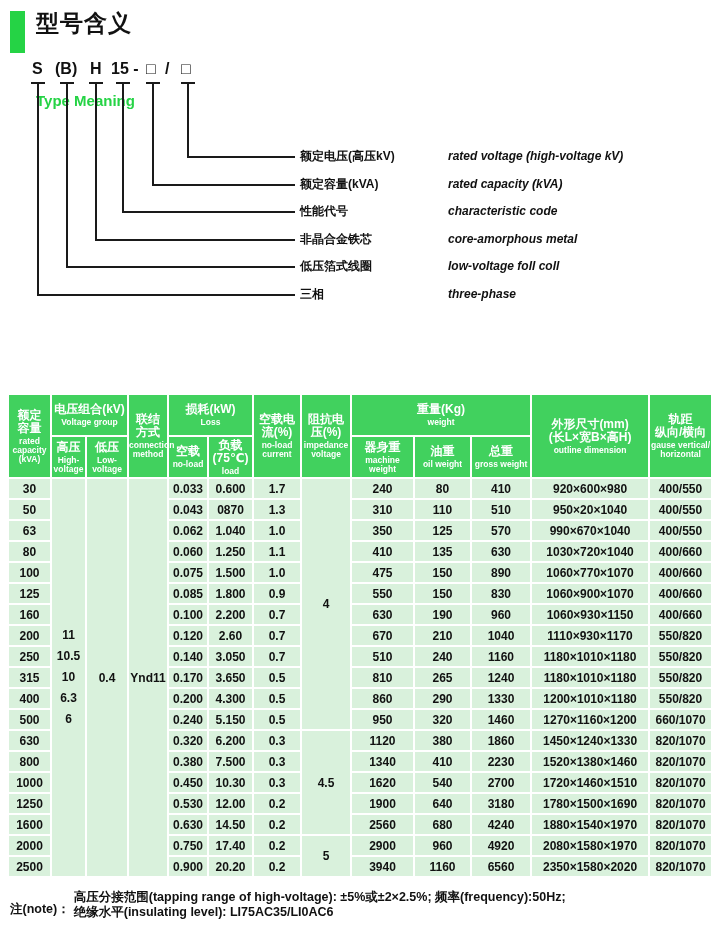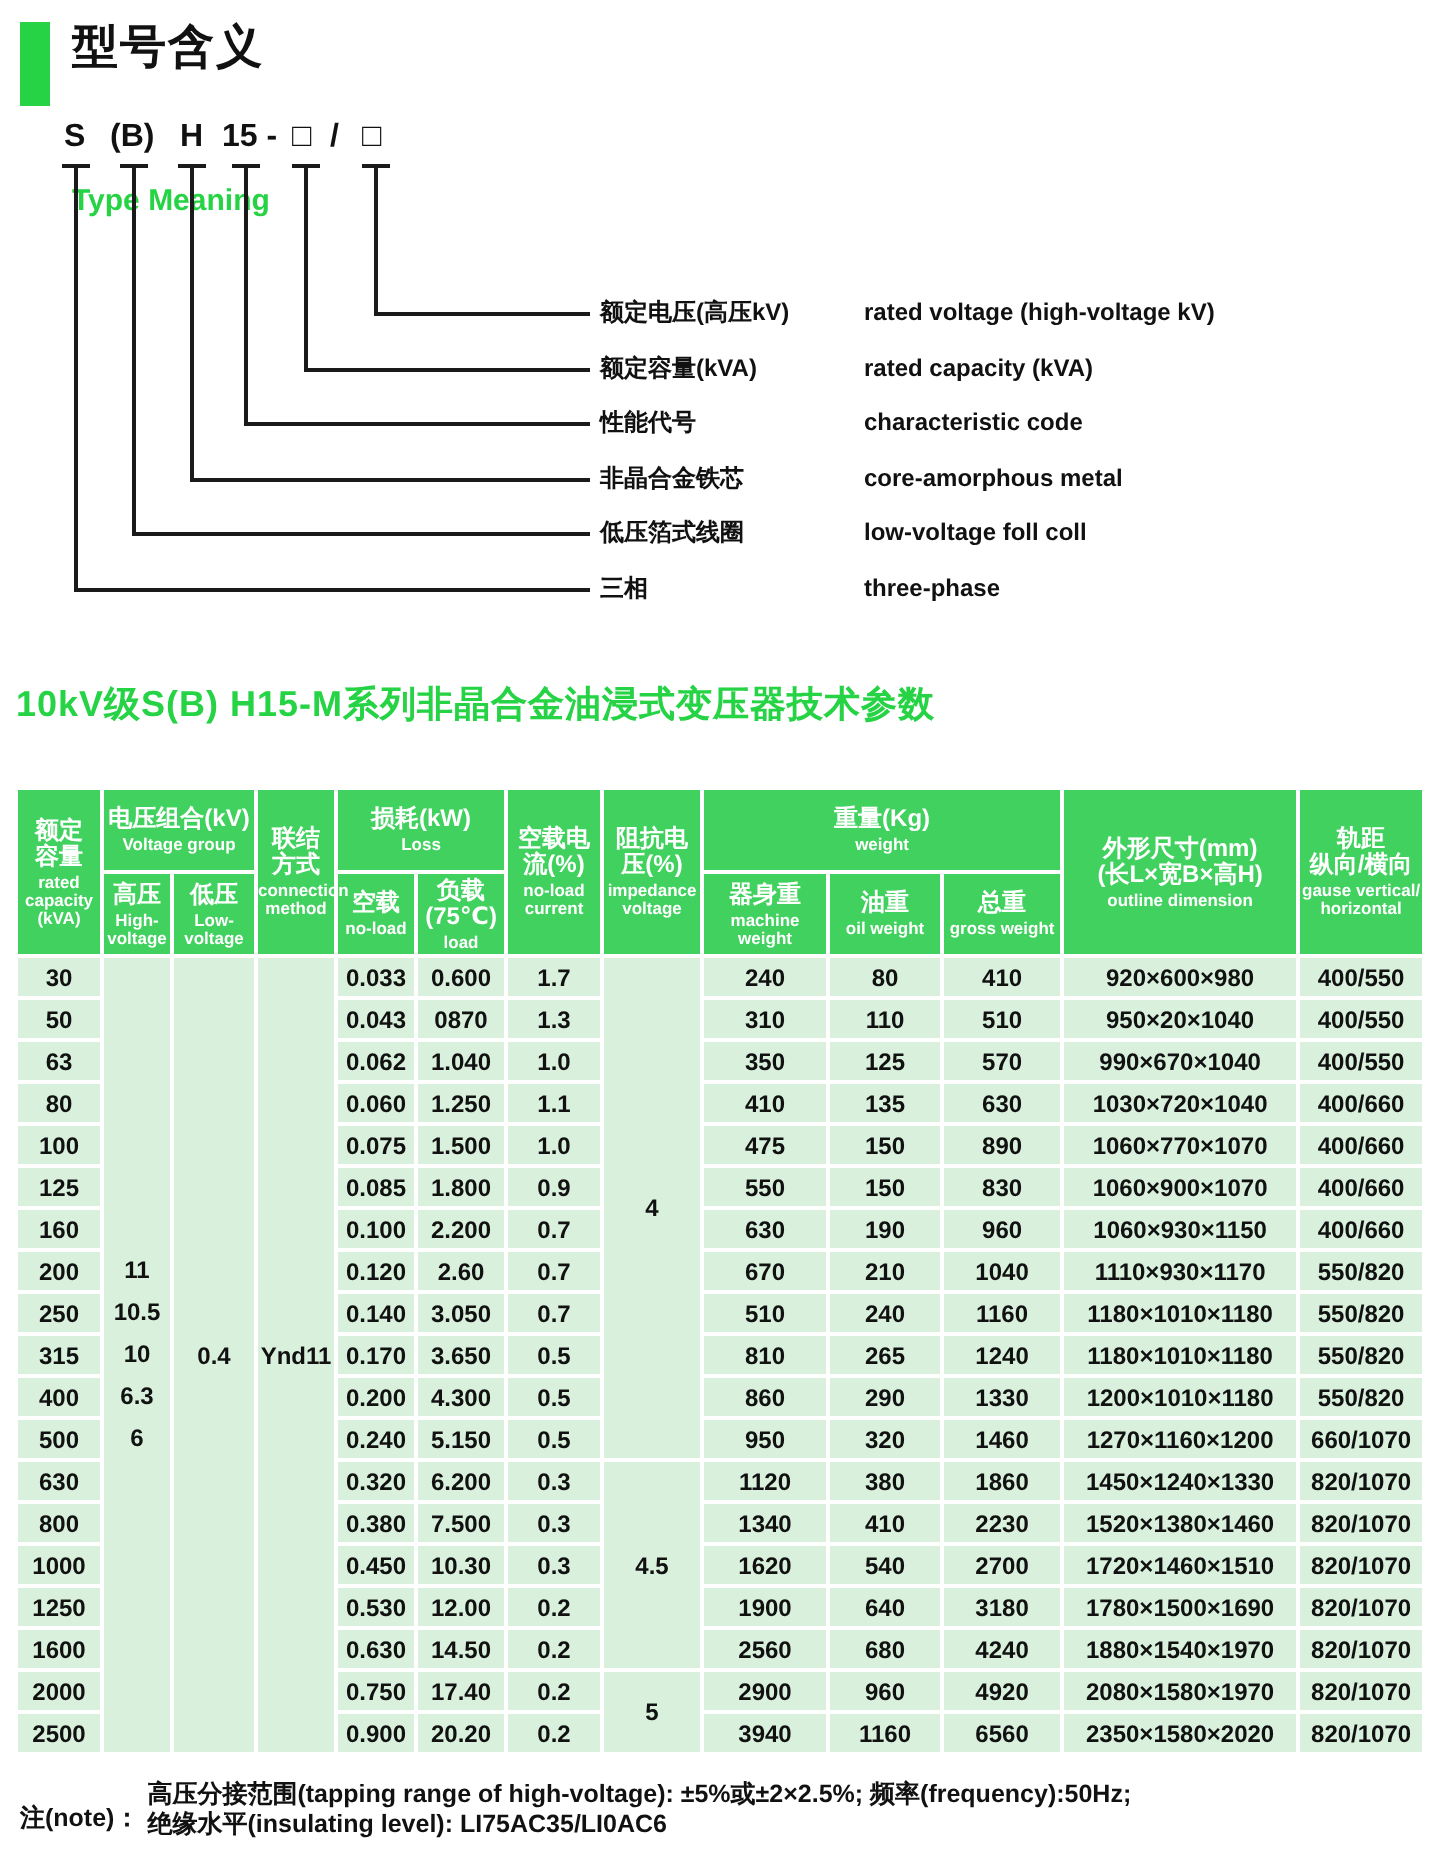--- a/index.html
+++ b/index.html
@@ -19,21 +19,21 @@
   .green-bar{position:absolute;left:10px;top:11px;width:15px;height:42px;background:var(--accent);}
   .h1-zh{position:absolute;left:36px;top:8px;font-size:23px;letter-spacing:1px;}
   .h1-en{position:absolute;left:36px;top:48px;font-size:15px;color:var(--accent);margin-top:44px;}
   
   .code-part{position:absolute;top:60px;font-size:16px;}
   .tick,.vline,.hline{position:absolute;background:#1a1a1a;}
   .tick{height:2px;width:14px;}
   .vline{width:2px;}
   .hline{height:2px;}
   .legend-zh{position:absolute;left:300px;font-size:12px;}
-  .legend-en{position:absolute;left:432px;font-size:12px;}
+  .legend-en{position:absolute;left:448px;font-size:12px;font-style:italic;}
   
   .h2-zh{position:absolute;left:8px;top:340px;font-size:18px;color:var(--accent);letter-spacing:0.5px;}
   .h2-en{position:absolute;left:8px;top:365px;font-size:13.5px;}
   
   .tech-table{
     position:absolute;left:7px;top:393px;width:706px;
     table-layout:fixed;border-collapse:separate;border-spacing:2px;
   }
   .tech-table th{
     background:var(--header-green);color:#fff;font-weight:bold;
@@ -102,21 +102,20 @@
   <div class="legend-en" style="top:177px">rated capacity (kVA)</div>
   <div class="legend-zh" style="top:203px">性能代号</div>
   <div class="legend-en" style="top:204px">characteristic code</div>
   <div class="legend-zh" style="top:231px">非晶合金铁芯</div>
   <div class="legend-en" style="top:232px">core-amorphous metal</div>
   <div class="legend-zh" style="top:258px">低压箔式线圈</div>
   <div class="legend-en" style="top:259px">low-voltage foll coll</div>
   <div class="legend-zh" style="top:286px">三相</div>
   <div class="legend-en" style="top:287px">three-phase</div>
 
-  <div class="h2-zh">10kV级S(B) H15-M系列非晶合金油浸式变压器技术参数</div>
 
   <table class="tech-table">
     <colgroup>
       <col style="width:41px">
         <col style="width:33px">
         <col style="width:40px">
       <col style="width:38px">
         <col style="width:38px">
         <col style="width:43px">
       <col style="width:46px">

